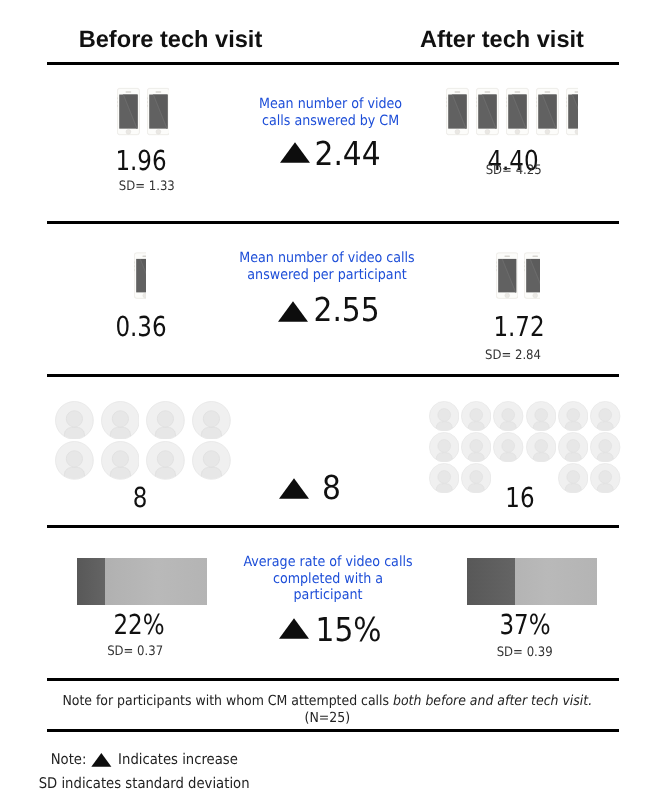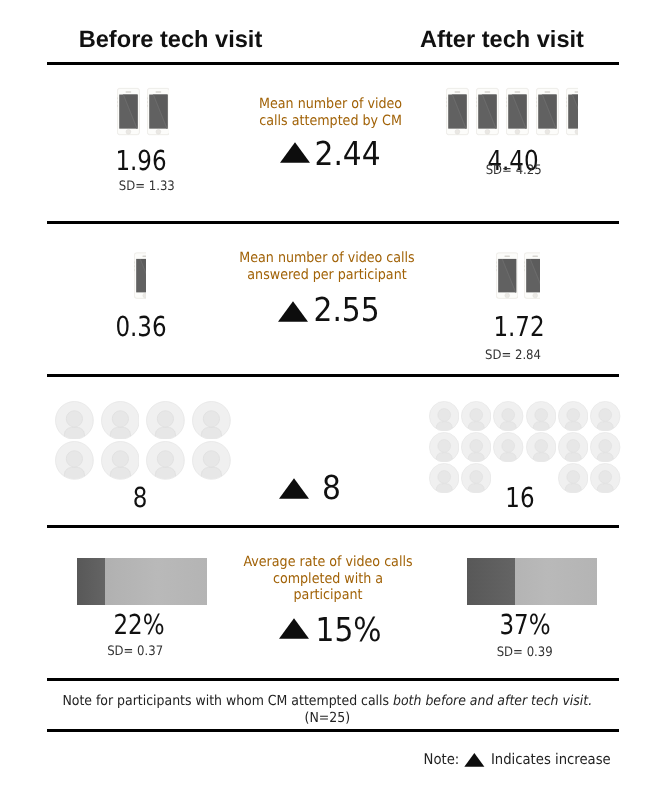--- a/index.html
+++ b/index.html
@@ -15,32 +15,32 @@
   #hdr-before{left:70.5px;width:200px;}
   #hdr-after{left:402px;width:200px;}
 
   .icons{position:absolute;display:flex;align-items:flex-end;}
 
   .val{position:absolute;font-size:27.5px;color:#111;text-align:center;white-space:nowrap;
        transform:scaleX(0.93);transform-origin:center top;}
   .sd{position:absolute;font-size:13px;color:#333;text-align:center;white-space:nowrap;}
 
   .center{position:absolute;left:231px;width:200px;text-align:center;}
-  .center .lbl{font-size:14.1px;line-height:16.4px;color:#a16207;}
+  .center .lbl{font-size:14.1px;line-height:16.4px;color:#1d4ed8;}
   .delta{position:absolute;left:231px;width:200px;font-size:33px;color:#111;white-space:nowrap;height:0;}
   .delta > span[data-name=delta-value]{position:absolute;left:0;top:0;white-space:nowrap;}
   .tri{position:absolute;}
   .tri svg{display:block;}
   .tri-note{position:static !important;display:inline-block;vertical-align:-2.5px;margin:0 6px 0 5px;}
 
   .bar{position:absolute;background:linear-gradient(90deg,#a9a9a9 0%,#b2b2b2 28%,#b9b9b9 62%,#b4b4b4 100%);}
   .bar > i{display:block;height:100%;background:linear-gradient(90deg,#585858 0%,#646464 100%);}
 
   .foot{position:absolute;left:41.3px;width:572px;text-align:center;font-size:13.9px;color:#222;line-height:16.5px;}
-  .note{position:absolute;left:38.7px;width:572px;text-align:right;font-size:14.7px;color:#222;line-height:23.5px;}
+  .note{position:absolute;left:38.7px;width:572px;text-align:left;font-size:14.7px;color:#222;line-height:23.5px;}
   em{font-style:italic;}
 </style>
 </head>
 <body>
 
 <div class="page" data-name="infographic-page">
 
   <div class="col-hdr" id="hdr-before" data-name="column-header-before">Before tech visit</div>
   <div class="col-hdr" id="hdr-after" data-name="column-header-after">After tech visit</div>
 
@@ -135,21 +135,21 @@
             <rect x="0.15" y="17.4" width="0.85" height="2.4" rx="0.4" fill="#dedcd7" data-name="phone-icon-shape-rect"></rect>
           </svg></span>
       </span>
     </div>
   <div class="val" style="left:40.5px;width:200px;top:144.5px" data-name="value-before-row1">1.96</div>
   <div class="sd" style="left:46.8px;width:200px;top:179px" data-name="sd-before-row1">SD= 1.33</div>
   <div class="val" style="left:413.3px;width:200px;top:144.5px" data-name="value-after-row1">4.40</div>
   <div class="sd" style="left:413.7px;width:200px;top:163px" data-name="sd-after-row1">SD= 4.25</div>
   <div class="center" style="top:96.2px;left:230.6px" data-name="row-label-row1">
     <div class="lbl" data-name="row-label-line">Mean number of video</div>
-    <div class="lbl" data-name="row-label-line">calls attempted by CM</div>
+    <div class="lbl" data-name="row-label-line">calls answered by CM</div>
   </div>
   <div class="delta" style="position: absolute; left: 0px; top: 0px; width: 666px; height: 0px;" data-name="delta-row1">
     <span class="tri" data-name="increase-triangle-icon" style="position: absolute; left: 279.6px; top: 142px;">
         <svg viewBox="0 0 32 22" width="30" height="21" data-name="increase-triangle-icon">
           <path d="M16 0 L32 22 L0 22 Z" fill="#0d0d0d" data-name="increase-triangle-icon-shape-path"></path>
         </svg>
       </span>
       <span data-name="delta-value" style="position: absolute; left: 314.5px; top: 136.5px; font-size: 33px; line-height: 33px;">2.44</span>
   </div>
 
@@ -554,20 +554,21 @@
 
   <div class="foot" style="top:693.4px" data-name="footnote">
     <div data-name="footnote-line-1"><span data-name="footnote-plain">Note for participants with whom CM attempted calls </span><em data-name="footnote-emphasis">both before and after tech visit.</em></div>
     <div data-name="footnote-line-2">(N=25)</div>
   </div>
 
   <div class="note" style="top:748px" data-name="legend-note">
     <div data-name="legend-line-1" style="padding-left:12px"><span data-name="legend-prefix">Note:</span><span class="tri tri-note" data-name="increase-triangle-icon"><svg viewBox="0 0 32 22" width="20.7" height="13.8" data-name="increase-triangle-icon">
             <path d="M16 0 L32 22 L0 22 Z" fill="#0d0d0d" data-name="increase-triangle-icon-shape-path"></path>
           </svg></span><span data-name="legend-meaning">Indicates increase</span></div>
+    <div data-name="legend-line-2">SD indicates standard deviation</div>
   </div>
 
   <div class="rule" style="top:62px" data-name="divider-rule-1"></div>
   <div class="rule" style="top:221px" data-name="divider-rule-2"></div>
   <div class="rule" style="top:374px" data-name="divider-rule-3"></div>
   <div class="rule" style="top:525px" data-name="divider-rule-4"></div>
   <div class="rule" style="top:678px" data-name="divider-rule-5"></div>
   <div class="rule" style="top:729px" data-name="divider-rule-6"></div>
 
 </div>

